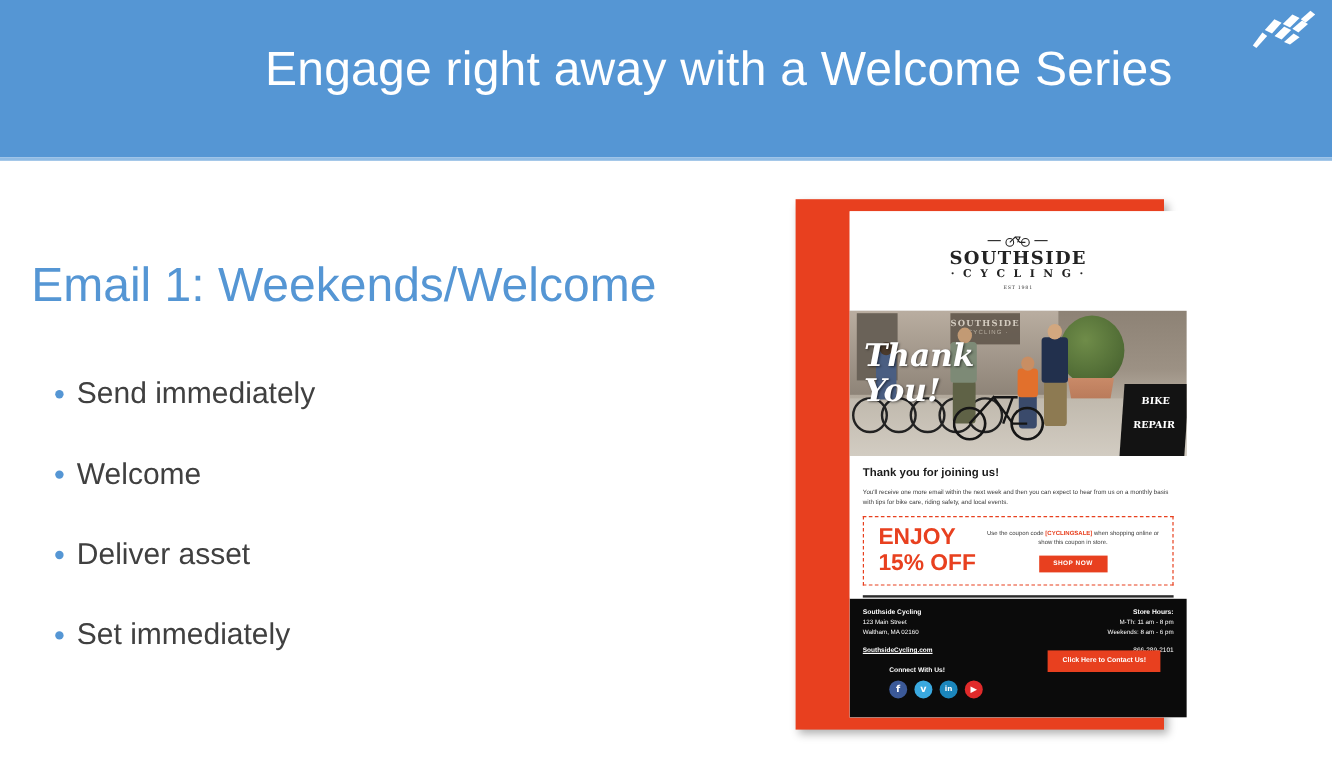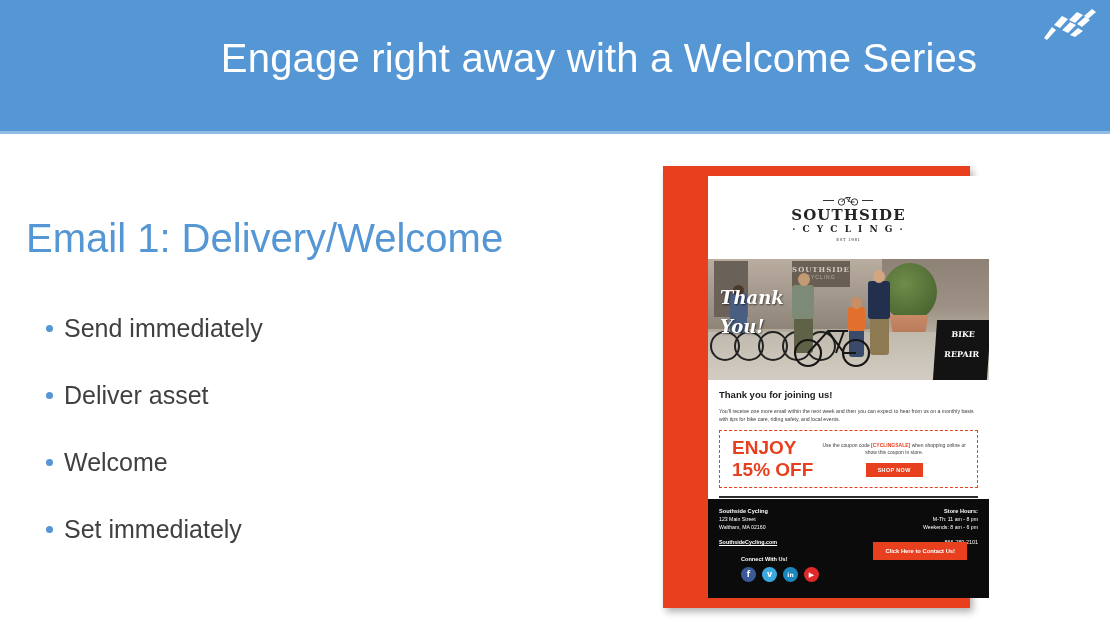--- a/index.html
+++ b/index.html
@@ -159,21 +159,21 @@
   }
   .hero .bikerepair span{
     display:block;color:#fff;font-size:8px;font-weight:700;text-align:center;
     margin-top:9px;line-height:11px;font-family:"DejaVu Serif",serif;
   }
   .hero .thankyou{
     position:absolute;left:12px;top:24px;
     color:#ffffff;
     font-family:"DejaVu Serif", serif;
     font-style:italic;font-weight:700;
-    font-size:18px;line-height:29px;
+    font-size:26px;line-height:29px;
     text-shadow:1px 1px 2px rgba(0,0,0,.55);
   }
 
   
   .mail-body{padding:9px 11px 0 11px;background:#fff;}
   .mail-h2{
     text-align:left;color:#1b1b1b;font-size:9.5px;font-weight:700;
     margin:0 0 7px 0;
   }
   .mail-p{
@@ -258,33 +258,33 @@
       <polygon points="28,30 36,23 41,26 33,32"></polygon>
     </g>
     <g fill="#5596d4">
       <polygon points="19,24 27,16 28,17 20,25"></polygon>
     </g>
   </svg>
 </div>
 <div class="banner-underline"></div>
 
 <div class="left-col">
-  <div class="section-title">Email 1: Delivery/Welcome</div>
+  <div class="section-title">Email 1: Weekends/Welcome</div>
   <ul class="bullets">
     <li>
       <span class="dot"></span>
       <span>Send immediately</span>
     </li>
     <li>
       <span class="dot"></span>
-      <span>Deliver asset</span>
+      <span>Welcome</span>
     </li>
     <li>
       <span class="dot"></span>
-      <span>Welcome</span>
+      <span>Deliver asset</span>
     </li>
     <li>
       <span class="dot"></span>
       <span>Set immediately</span>
     </li>
   </ul>
 </div>
 
 <div class="email-card">
   <div class="email-inner">

